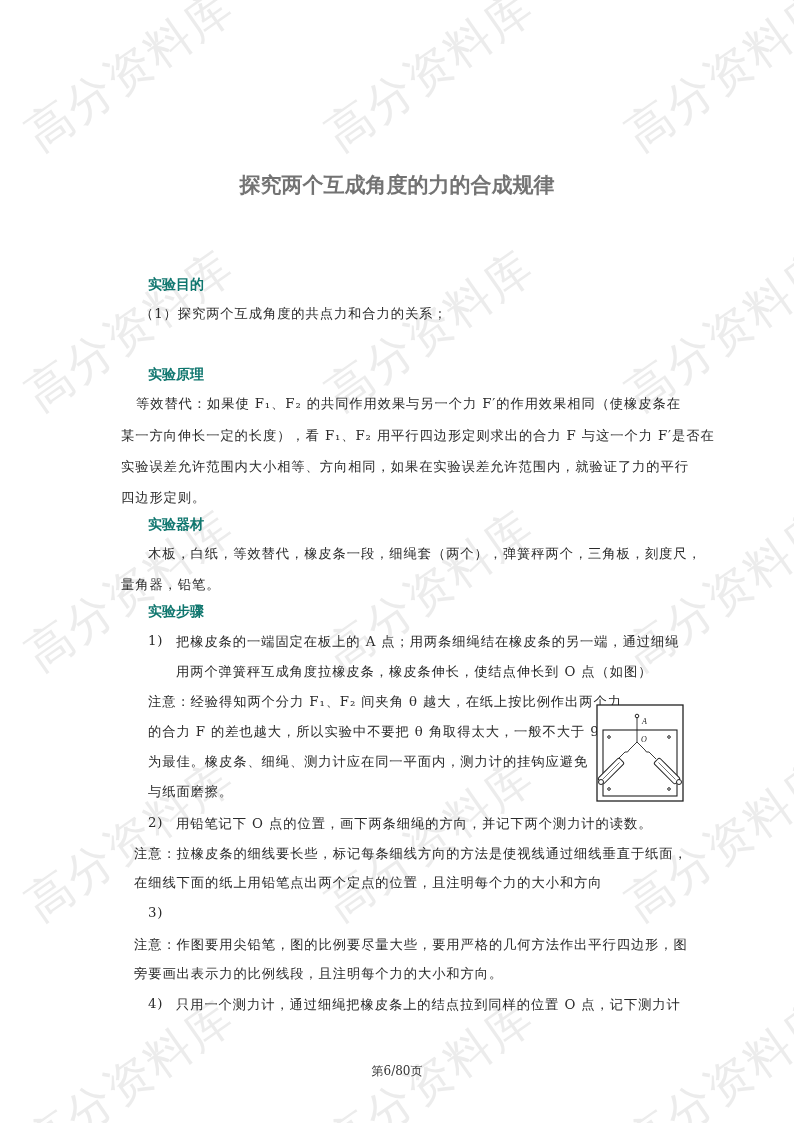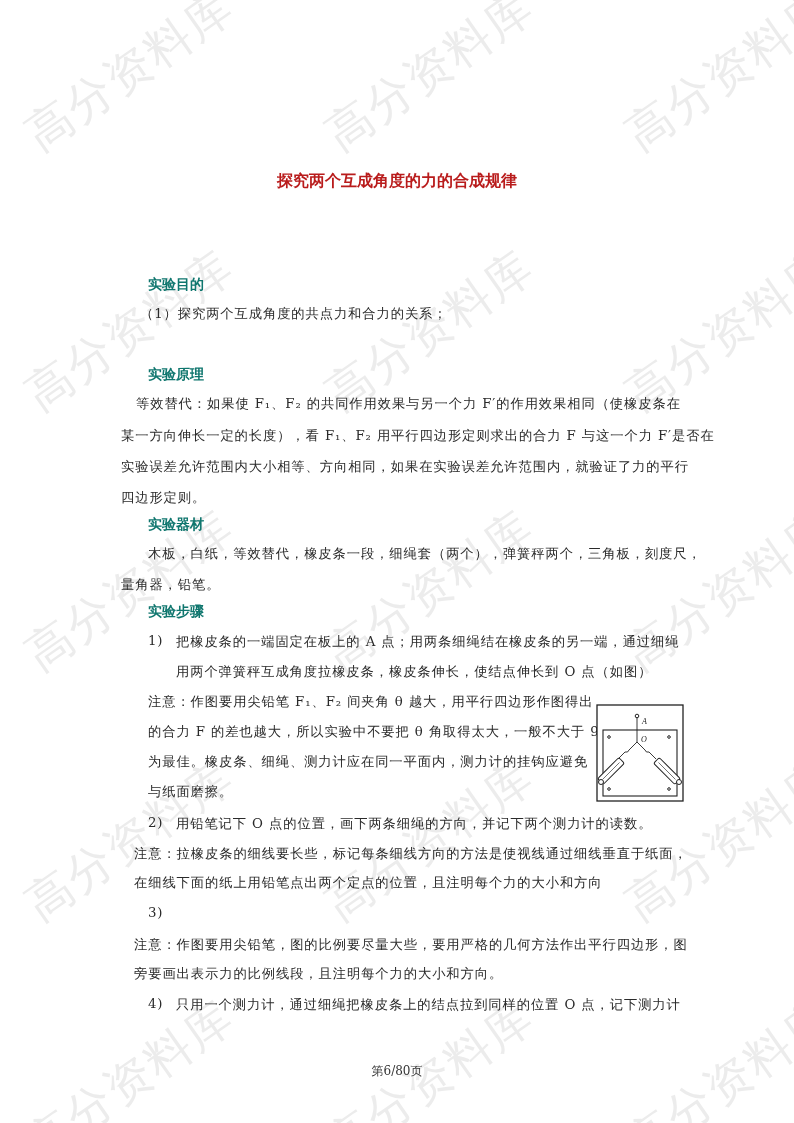--- a/index.html
+++ b/index.html
@@ -10,21 +10,21 @@
     }
     .watermark-layer { position: absolute; inset: 0; pointer-events: none; z-index: 0; }
     .wm {
       position: absolute; font-family: "DejaVu Sans", sans-serif;
       font-size: 46px; color: #ececec; transform: rotate(-35deg);
       white-space: nowrap; letter-spacing: 2px;
     }
     .page { position: absolute; inset: 0; z-index: 1; }
     .title {
       position: absolute; left: 0; width: 794px; top: 171px; text-align: center;
-      font-family: "DejaVu Sans", sans-serif; font-weight: bold; font-size: 16px; color: #b91c1c;
+      font-family: "DejaVu Sans", sans-serif; font-weight: bold; font-size: 21px; color: #737373;
     }
     .heading {
       position: absolute; left: 148px; font-family: "DejaVu Sans", sans-serif;
       font-size: 14px; font-weight: bold; color: #0f766e;
     }
     .line {
       position: absolute; font-size: 13.3px; letter-spacing: 0.9px; white-space: nowrap; color: #2a2a2a;
     }
     .footer {
       position: absolute; left: 0; width: 794px; top: 1063px; text-align: center;
@@ -68,21 +68,21 @@
   <div class="heading" style="top:516px">实验器材</div>
   <div class="line" style="left:148px;top:545px">木板，白纸，等效替代，橡皮条一段，细绳套（两个），弹簧秤两个，三角板，刻度尺，</div>
   <div class="line" style="left:121px;top:576px">量角器，铅笔。</div>
 
   <div class="heading" style="top:603px">实验步骤</div>
 
   <div class="line" style="left:148px;top:633px">1)</div>
   <div class="line" style="left:176px;top:663px">用两个弹簧秤互成角度拉橡皮条，橡皮条伸长，使结点伸长到 O 点（如图）</div>
   <div class="line" style="left:176px;top:633px">把橡皮条的一端固定在板上的 A 点；用两条细绳结在橡皮条的另一端，通过细绳</div>
 
-  <div class="line" style="left:148px;top:693px">注意：作图要用尖铅笔 F₁、F₂ 间夹角 θ 越大，用平行四边形作图得出</div>
+  <div class="line" style="left:148px;top:693px">注意：经验得知两个分力 F₁、F₂ 间夹角 θ 越大，在纸上按比例作出两个力</div>
   <div class="line" style="left:148px;top:723px">的合力 F 的差也越大，所以实验中不要把 θ 角取得太大，一般不大于 90°</div>
   <div class="line" style="left:148px;top:753px">为最佳。橡皮条、细绳、测力计应在同一平面内，测力计的挂钩应避免</div>
   <div class="line" style="left:148px;top:783px">与纸面磨擦。</div>
 
   <svg class="diagram" viewBox="0 0 88 98">
     <rect x="1" y="1" width="86" height="96" fill="#fff" stroke="#222" stroke-width="1.3"></rect>
     <rect x="7" y="26" width="74" height="66" fill="#fff" stroke="#222" stroke-width="1.1"></rect>
     <circle cx="41" cy="12" r="1.8" fill="none" stroke="#222"></circle>
     <line x1="41" y1="13" x2="41" y2="38" stroke="#222" stroke-width="0.9"></line>
     <text x="46" y="20" font-size="8" font-style="italic" font-family="Liberation Serif, serif" fill="#222">A</text>

